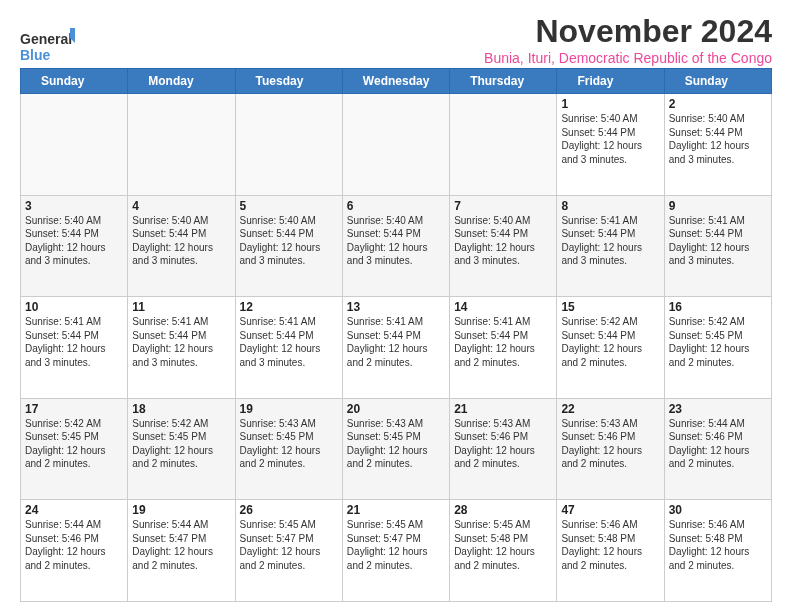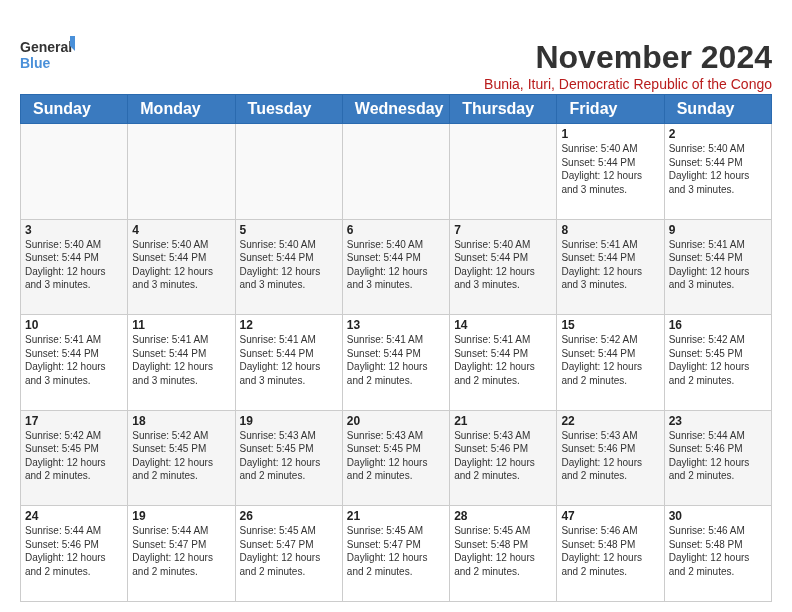--- a/index.html
+++ b/index.html
@@ -12,56 +12,55 @@
     }
     .page {
       width: 792px;
       height: 612px;
       padding: 15px 20px 10px;
       display: flex;
       flex-direction: column;
     }
     .header-top {
       display: flex;
-      align-items: center;
+      align-items: flex-end;
       justify-content: space-between;
       margin-bottom: 2px;
     }
     .logo {
       display: flex;
       align-items: center;
       gap: 4px;
     }
     .title-block {
       text-align: right;
-      margin-top: 26px;
     }
     .main-title {
       font-size: 32px;
       font-weight: bold;
       color: #333;
       line-height: 1;
     }
     .subtitle {
       font-size: 14px;
-      color: #b91c1c;
+      color: #ec4899;
       margin-top: 3px;
     }
     .calendar {
       width: 100%;
       border-collapse: collapse;
       flex: 1;
       table-layout: fixed;
     }
     .calendar thead tr th {
       background: #3a7abf;
       color: #fff;
-      font-size: 16px;
+      font-size: 12px;
       font-weight: bold;
-      padding: 5px 12px;
+      padding: 5px 20px;
       text-align: left;
       border: 1px solid #2a6aaf;
     }
     .calendar tbody tr td {
       border: 1px solid #ccc;
       vertical-align: top;
       padding: 3px 4px;
       font-size: 9.5px;
       color: #333;
       background: #fff;

